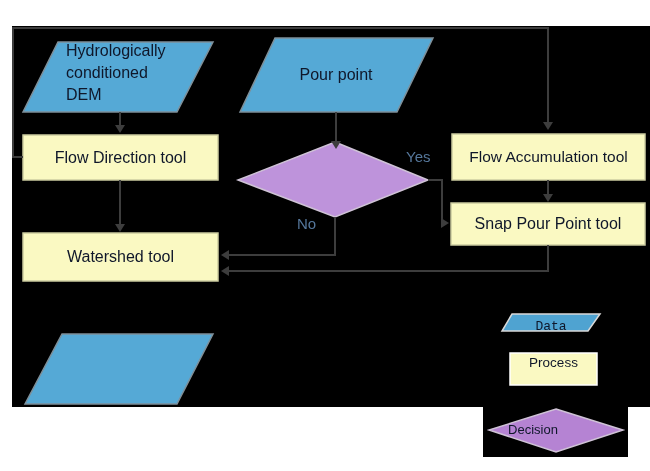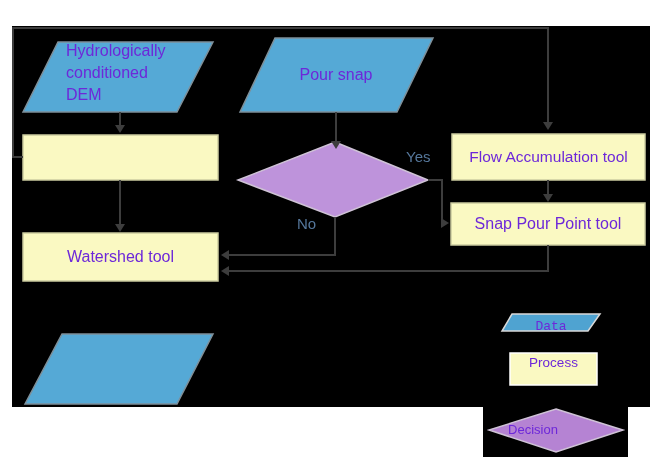--- a/index.html
+++ b/index.html
@@ -5,21 +5,21 @@
   html,body{margin:0;padding:0;background:#ffffff;}
   .stage{
     position:relative;width:650px;height:471px;background:#ffffff;
     font-family:"Liberation Sans", sans-serif;overflow:hidden;
   }
   .black-panel{position:absolute;background:#000000;}
   .main-panel{left:12px;top:26px;width:638px;height:381px;}
   .legend-panel{left:483px;top:403px;width:145px;height:54px;}
   .layer{position:absolute;left:0;top:0;}
   .label{
-    position:absolute;color:#6d28d9;display:flex;align-items:center;
+    position:absolute;color:#0f172a;display:flex;align-items:center;
     justify-content:center;text-align:center;font-size:16px;line-height:20px;
     pointer-events:none;
   }
   .label.dem{
     display:block;text-align:left;white-space:pre-line;
     left:66px;top:40px;width:140px;font-size:16px;line-height:22px;
   }
   .label.pour{left:258px;top:38px;width:156px;height:74px;}
   .label.flowdir{left:23px;top:135px;width:195px;height:45px;}
   .label.flowaccum{left:452px;top:134px;width:193px;height:46px;font-size:15.5px;text-align:center;}
@@ -78,21 +78,22 @@
     </g>
 
     <polygon points="512,314 600,314 588,331 502,331" stroke="#d9d9d9" stroke-width="1.5" fill="#4FA3D1"></polygon>
     <rect x="510" y="353" width="87" height="32" stroke="#ffffff" stroke-width="1.5" fill="#FAF9C2"></rect>
     <polygon points="556,409 623,430 556,452 489,430" stroke="#cfc3d6" stroke-width="1.5" fill="#B583D3"></polygon>
   </svg>
 
   <div class="label dem">Hydrologically
 conditioned
 DEM</div>
-  <div class="label pour">Pour snap</div>
+  <div class="label pour">Pour point</div>
+  <div class="label flowdir">Flow Direction tool</div>
   <div class="label flowaccum">Flow Accumulation tool</div>
   <div class="label watershedtool">Watershed tool</div>
   <div class="label snap">Snap Pour Point tool</div>
 
   <div class="edge-label yes">Yes</div>
   <div class="edge-label no">No</div>
 
   <div class="label lg-data">Data</div>
   <div class="label lg-process">Process</div>
   <div class="label lg-decision">Decision</div>

